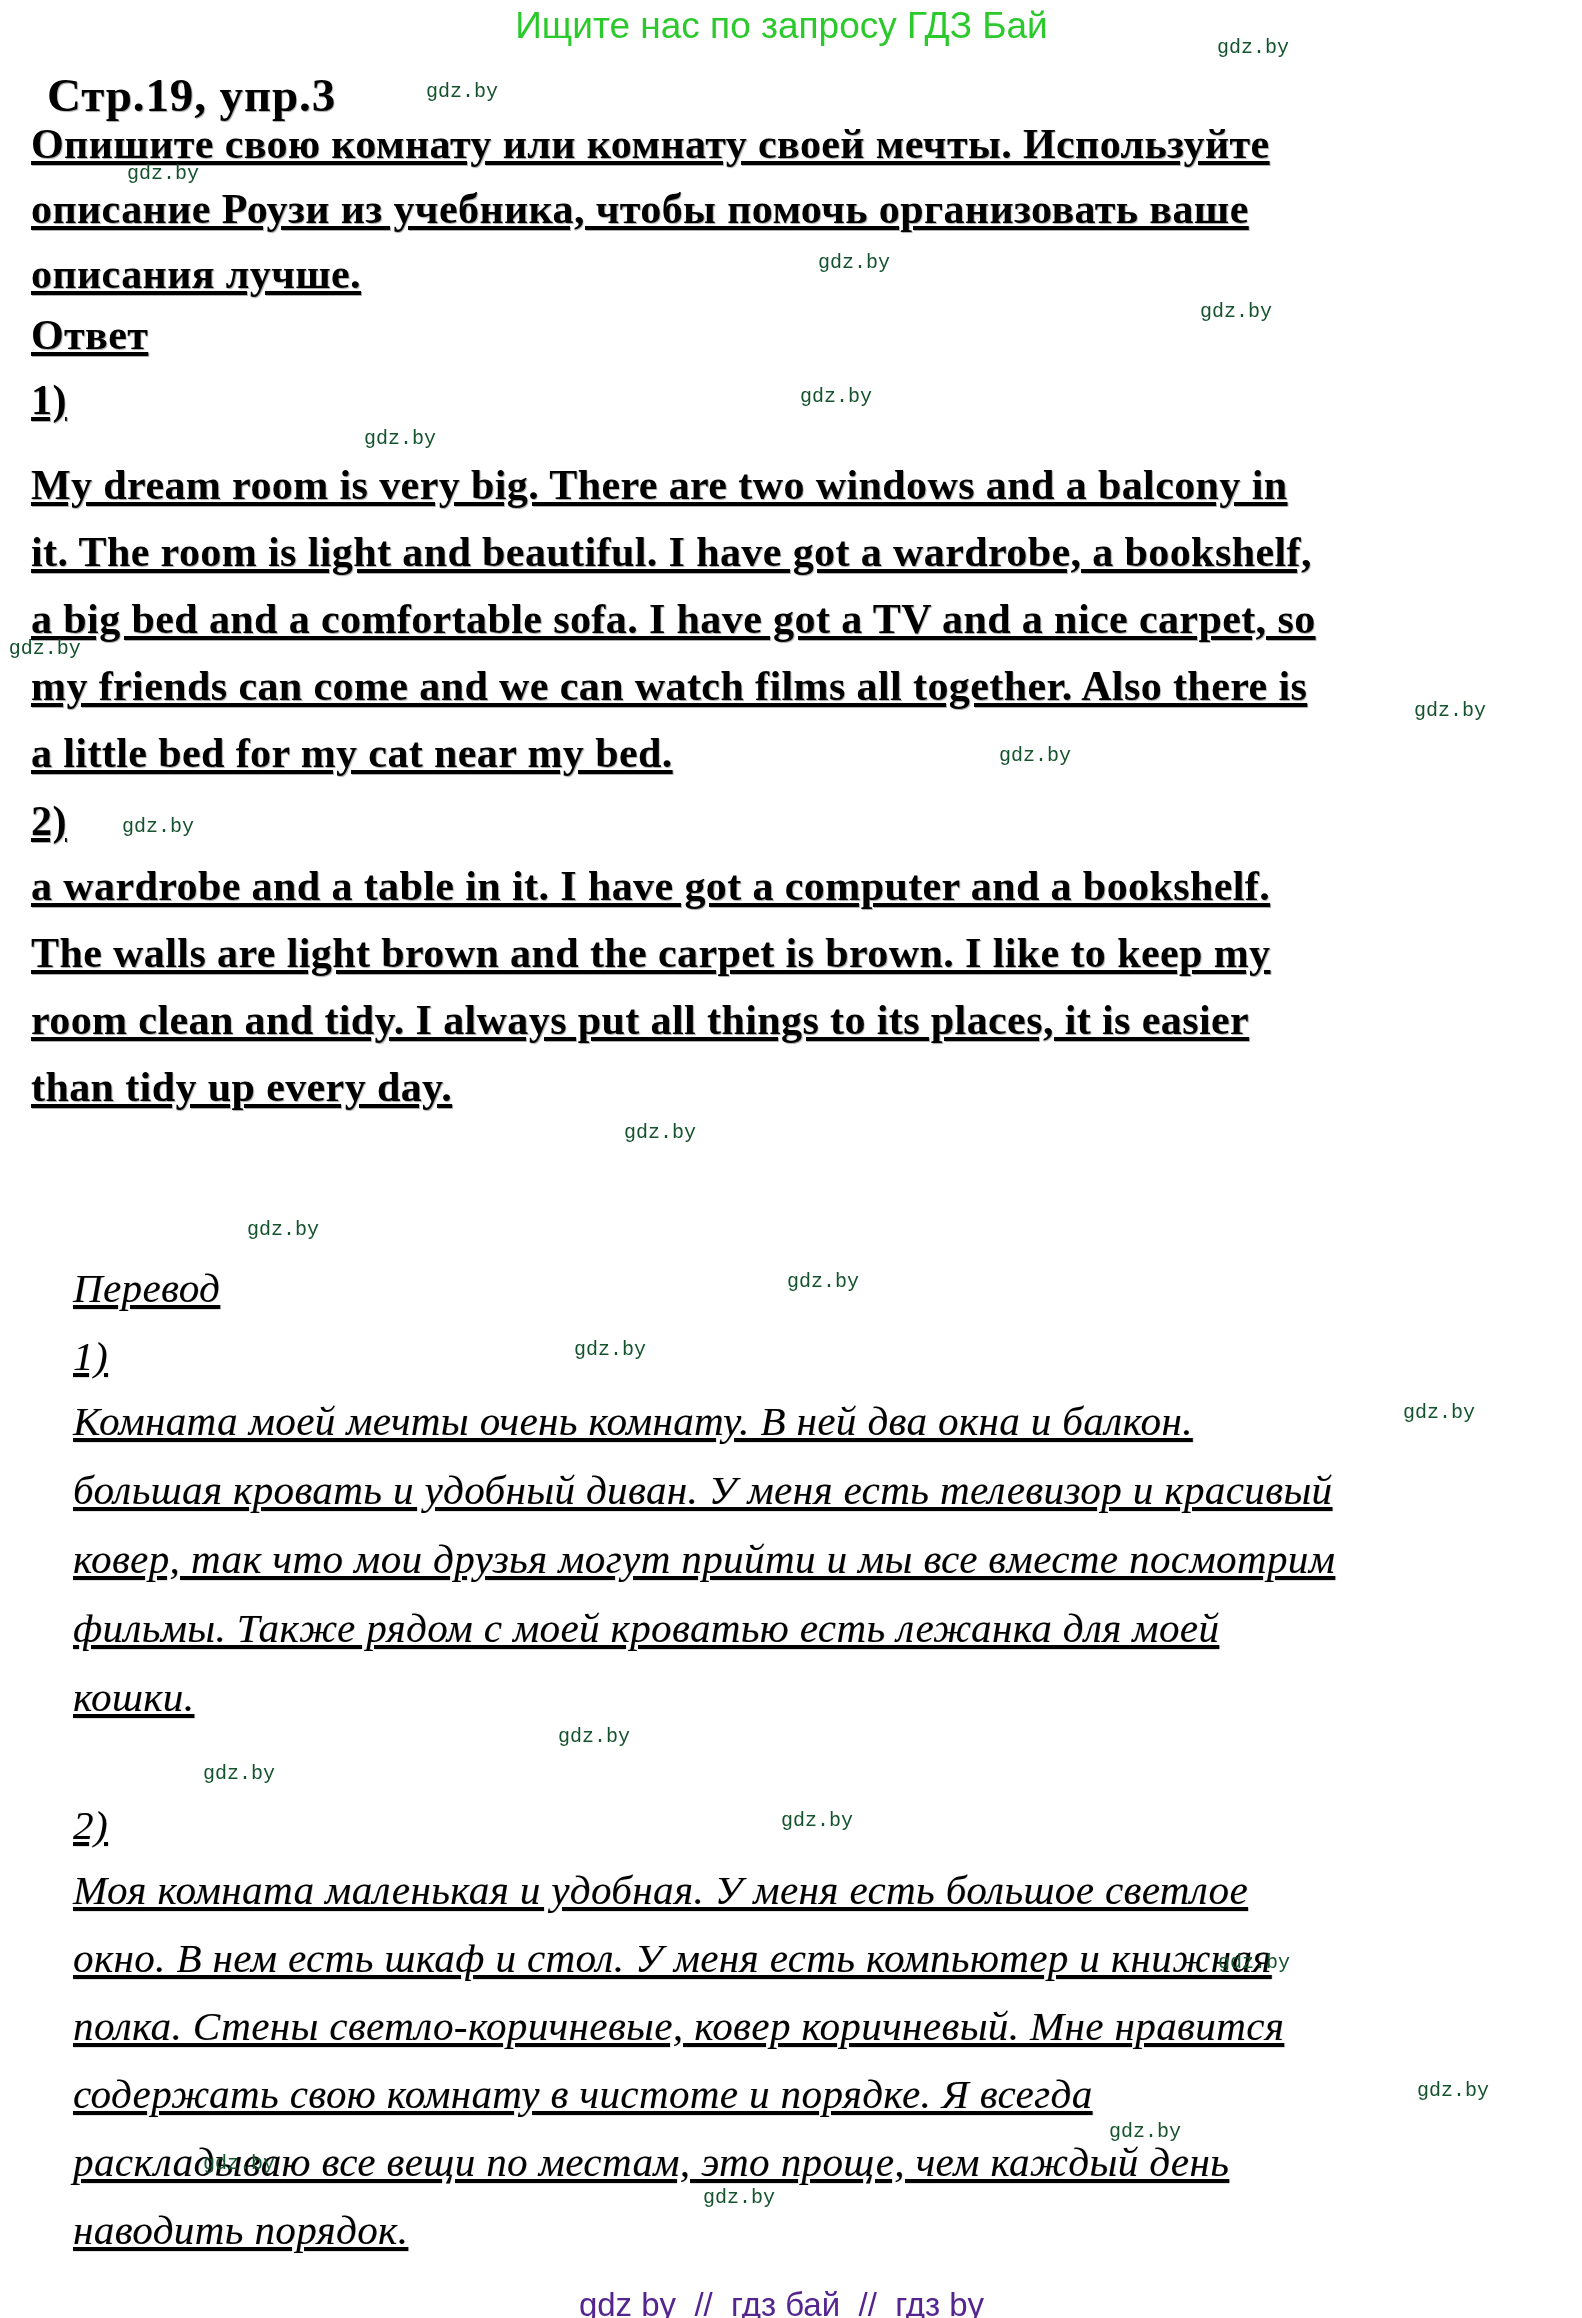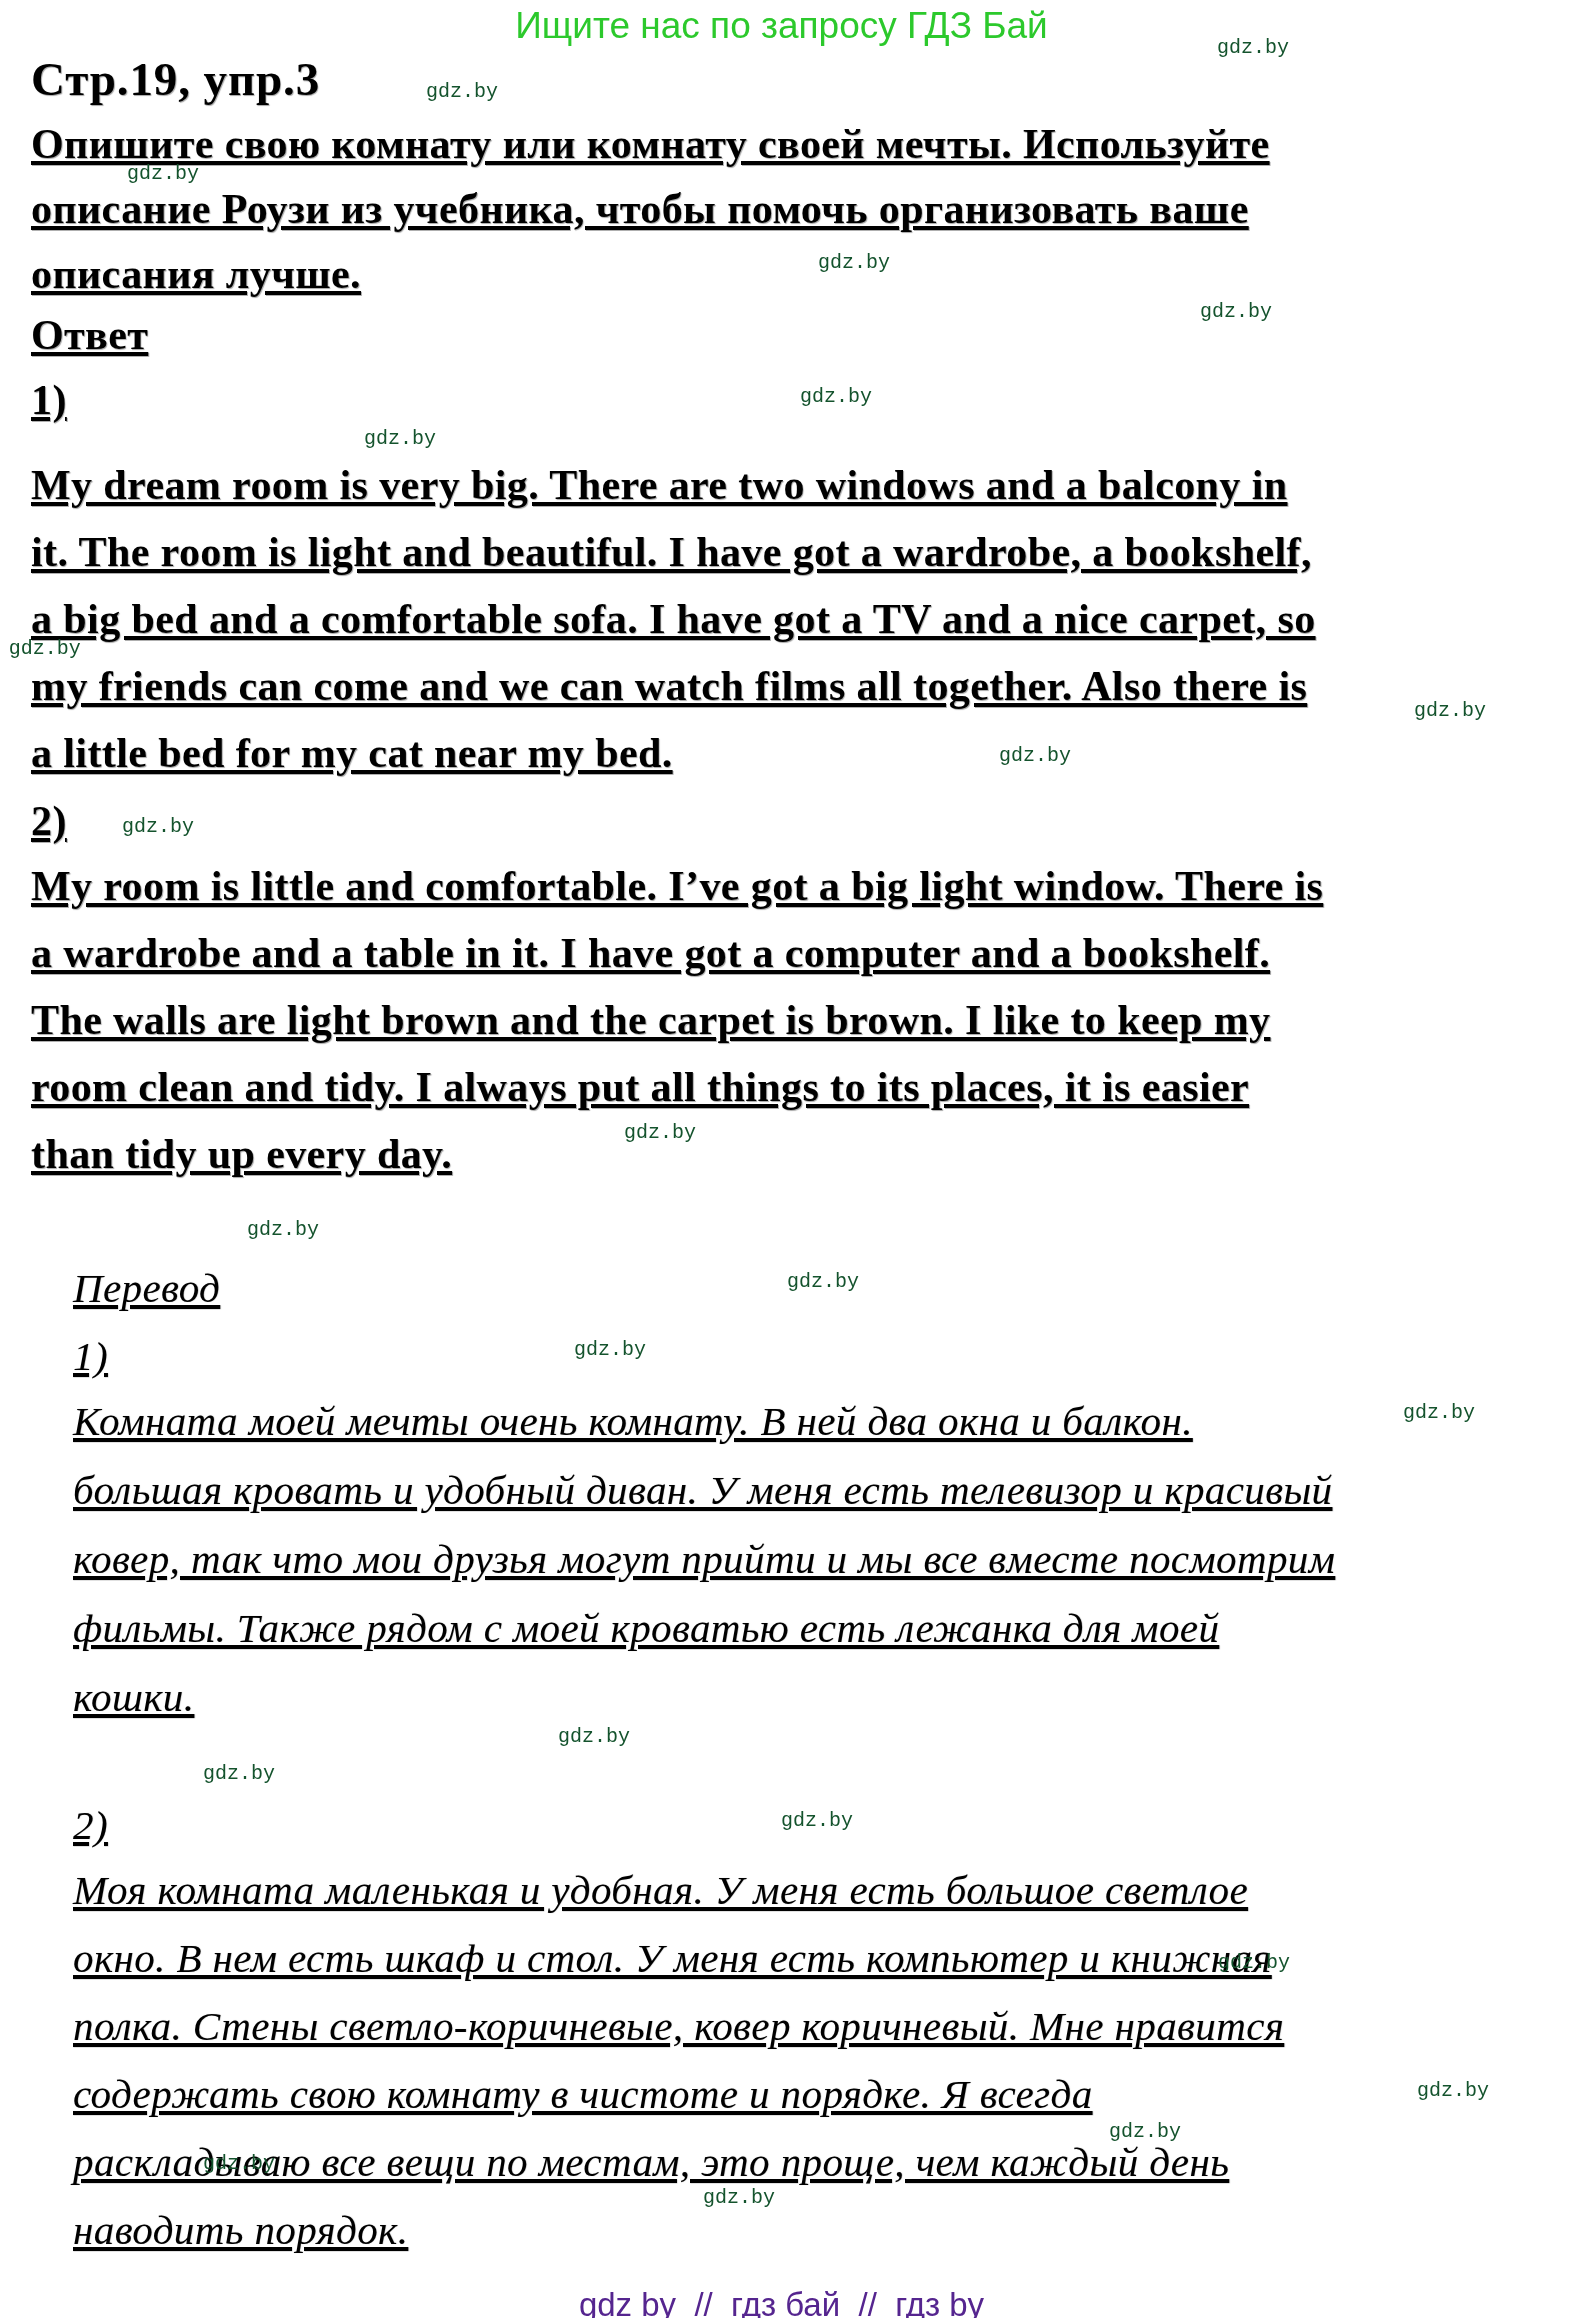--- a/index.html
+++ b/index.html
@@ -6,21 +6,21 @@
   .page {
     position:relative; width:1563px; height:2319px; background:#ffffff;
     font-family:"Liberation Serif","DejaVu Serif",serif; color:#000000; overflow:hidden;
   }
   .banner {
     position:absolute; top:5.2px; left:0; width:100%; text-align:center;
     font-family:"Liberation Sans","DejaVu Sans",sans-serif;
     font-size:37px; color:#2CC92C;
   }
   .heading {
-    position:absolute; left:31px; top:52px; margin:0;
+    position:absolute; left:31px; top:52px; margin:16px;
     font-size:47px; font-weight:bold; letter-spacing:0.9px;
     text-shadow:0.9px 0.9px 0.9px rgba(0,0,0,0.35);
   }
   .block { position:absolute; left:31px; right:24.4px;text-decoration:underline; }
   .line { white-space:nowrap; }
   .bold { font-weight:bold; font-size:42px; letter-spacing:0.4px;
           text-shadow:0.9px 0.9px 0.9px rgba(0,0,0,0.35); }
   .ital { font-style:italic; font-size:41px; letter-spacing:0.4px;
           text-shadow:0.4px 0.4px 0.9px rgba(0,0,0,0.3);margin-left:42px; }
   .lh74 .line { line-height:65px; }
@@ -61,21 +61,20 @@
     <div class="line">My dream room is very big. There are two windows and a balcony in</div>
     <div class="line">it. The room is light and beautiful. I have got a wardrobe, a bookshelf,</div>
     <div class="line">a big bed and a comfortable sofa. I have got a TV and a nice carpet, so</div>
     <div class="line">my friends can come and we can watch films all together. Also there is</div>
     <div class="line">a little bed for my cat near my bed.</div>
   </div>
 
   <div class="block bold single" style="top:800px">2)</div>
 
   <div class="block bold lh77" style="top:853px">
-    <div class="line">My room is little and comfortable. I’ve got a big light window. There is</div>
     <div class="line">a wardrobe and a table in it. I have got a computer and a bookshelf.</div>
     <div class="line">The walls are light brown and the carpet is brown. I like to keep my</div>
     <div class="line">room clean and tidy. I always put all things to its places, it is easier</div>
     <div class="line">than tidy up every day.</div>
   </div>
 
   <div class="block ital single" style="top:1268px">Перевод</div>
 
   <div class="block ital single" style="top:1336px">1)</div>
 

